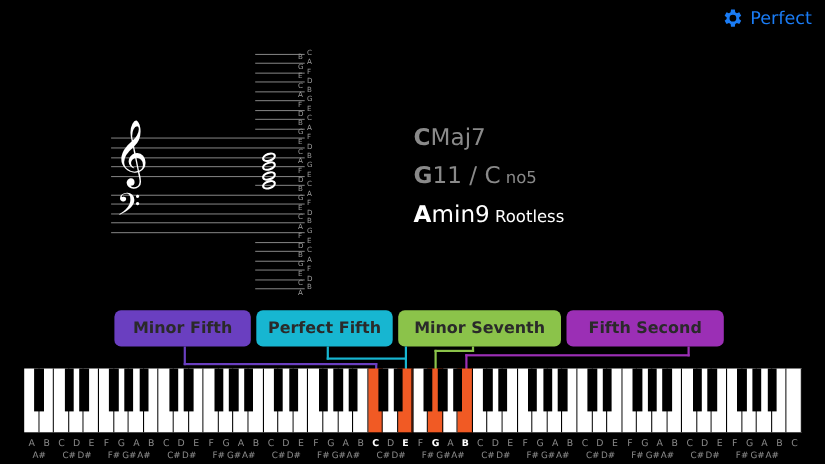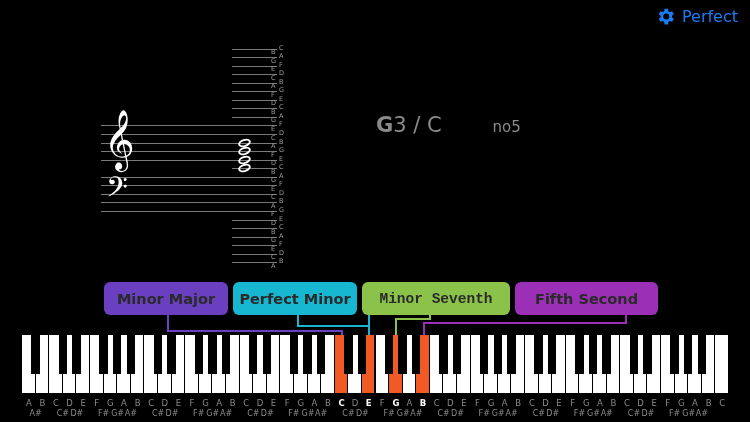--- a/index.html
+++ b/index.html
@@ -7,21 +7,21 @@
   .settings { position:absolute; top:6px; right:12px; display:flex; align-items:center; gap:6px; color:#1a7cf5; font-size:16px; cursor:pointer; }
   .settings svg { width:21px; height:21px; }
   .staff-area { position:absolute; left:0; top:0; width:750px; height:280px; }
   .line { position:absolute; height:1px; background:#7a7a7a; }
   .letter { position:absolute; font-size:6.5px; color:#9a9a9a; line-height:7px; font-family:"DejaVu Sans", sans-serif; }
   .clef { position:absolute; color:#fff; font-family:"DejaVu Serif", serif; }
   .note { position:absolute; width:13px; height:8px; border:2.6px solid #fff; border-radius:50%; box-sizing:border-box; transform:rotate(-18deg); }
   .chords { position:absolute; left:376px; top:108px; }
   .chord { font-size:21px; line-height:34px; white-space:nowrap; }
   .chord .root { font-weight:bold; }
-  .chord .suffix { font-size:15px;margin-left:46px; }
+  .chord .suffix { font-size:15px; }
   .chord.dim { color:#8a8a8a; }
   .interval { position:absolute; top:282px; height:33px; border-radius:6px; display:flex; align-items:center; justify-content:center; font-size:14.5px; font-weight:bold; color:#2a2a2a; cursor:pointer; }
   .connector { position:absolute; border-style:solid; border-width:0; box-sizing:border-box; }
   .keyboard { position:absolute; left:22px; top:335px; width:707px; height:58px; }
   .wkey { position:absolute; top:0; height:58px; background:#fff; border-right:1px solid #000; box-sizing:border-box; cursor:pointer; }
   .wkey.on { background:#f15a24; }
   .bkey { position:absolute; top:0; height:39px; background:#000; cursor:pointer; }
   .wlabel { position:absolute; top:398px; font-size:8.5px; color:#8a8a8a; text-align:center; width:13px; }
   .wlabel.hi { color:#fff; font-weight:bold; }
   .blabel { position:absolute; top:409px; font-size:8px; color:#8a8a8a; text-align:center; width:12px; }
@@ -118,27 +118,29 @@
     <div class="line" style="left: 232px; width: 45px; top: 168.2px;"></div>
     <span class="clef" style="left: 104px; top: 104px; font-size: 52px; line-height: 70px;">𝄞</span>
     <span class="clef" style="left: 106px; top: 170px; font-size: 34px; line-height: 40px;">𝄢</span>
     <div class="note" style="left: 238px; top: 164.2px;"></div>
     <div class="note" style="left: 238px; top: 155.65px;"></div>
     <div class="note" style="left: 238px; top: 147.1px;"></div>
     <div class="note" style="left: 238px; top: 138.55px;"></div>
   </div>
 
 <div class="chords" id="chords">
-    <div class="chord dim"><span class="root">G</span><span>3 / C</span><span class="suffix"> no5</span></div>
+    <div class="chord dim"><span class="root">C</span><span>Maj7</span></div>
+    <div class="chord dim"><span class="root">G</span><span>11 / C</span><span class="suffix"> no5</span></div>
+    <div class="chord"><span class="root">A</span><span>min9</span><span class="suffix"> Rootless</span></div>
   </div>
 
 <div id="intervals">
-    <div class="interval" style="left: 104px; width: 124px; background: rgb(106, 63, 192);">Minor Major</div>
-    <div class="interval" style="left: 233px; width: 124px; background: rgb(23, 182, 209);">Perfect Minor</div>
-    <div class="interval" style="left: 362px; width: 148px; background: rgb(139, 195, 74); font-family: Liberation Mono, monospace;">Minor Seventh</div>
+    <div class="interval" style="left: 104px; width: 124px; background: rgb(106, 63, 192);">Minor Fifth</div>
+    <div class="interval" style="left: 233px; width: 124px; background: rgb(23, 182, 209);">Perfect Fifth</div>
+    <div class="interval" style="left: 362px; width: 148px; background: rgb(139, 195, 74);">Minor Seventh</div>
     <div class="interval" style="left: 515px; width: 143px; background: rgb(155, 47, 181);">Fifth Second</div>
   </div>
 
 <div class="connector" style="left:167px;top:315px;width:176px;height:17px;border-left-width:2px;border-bottom-width:2px;border-color:#6a3fc0;"></div>
 <div class="connector" style="left:341px;top:330px;width:2px;height:6px;background:#6a3fc0;"></div>
 <div class="connector" style="left:297px;top:315px;width:73px;height:12px;border-left-width:2px;border-bottom-width:2px;border-right-width:2px;border-color:#17b6d1;border-bottom-left-radius:0;"></div>
 <div class="connector" style="left:368px;top:325px;width:2px;height:11px;background:#17b6d1;"></div>
 <div class="connector" style="left:395px;top:315px;width:36px;height:5px;border-right-width:2px;border-bottom-width:2px;border-color:#8bc34a;"></div>
 <div class="connector" style="left:395px;top:318px;width:2px;height:18px;background:#8bc34a;"></div>
 <div class="connector" style="left:423px;top:315px;width:204px;height:9px;border-right-width:2px;border-bottom-width:2px;border-color:#9b2fb5;"></div>

